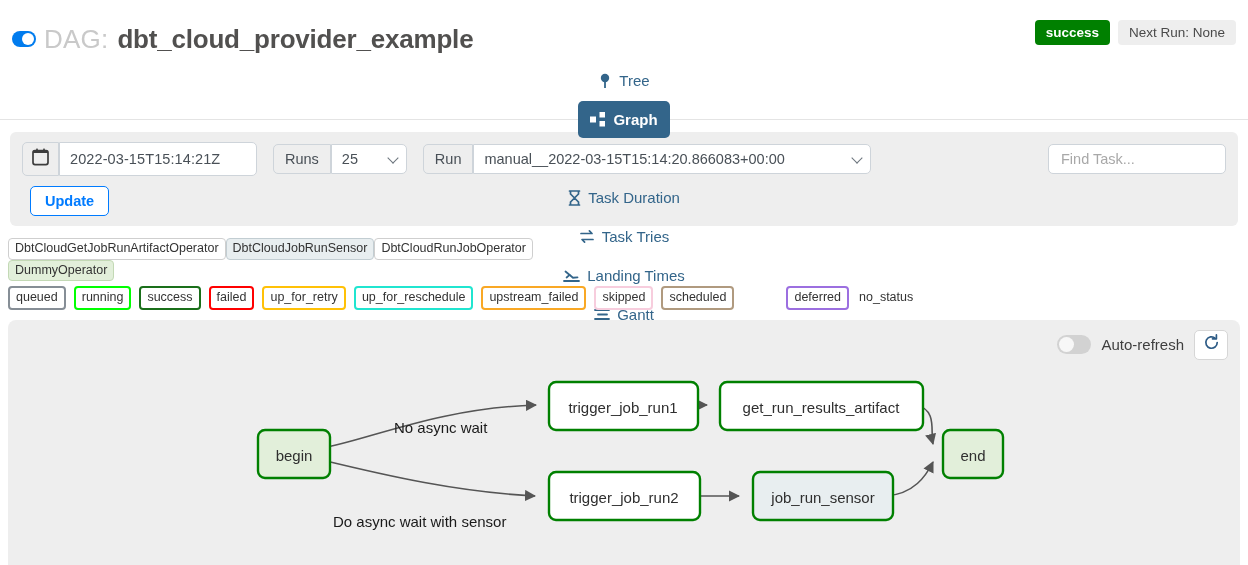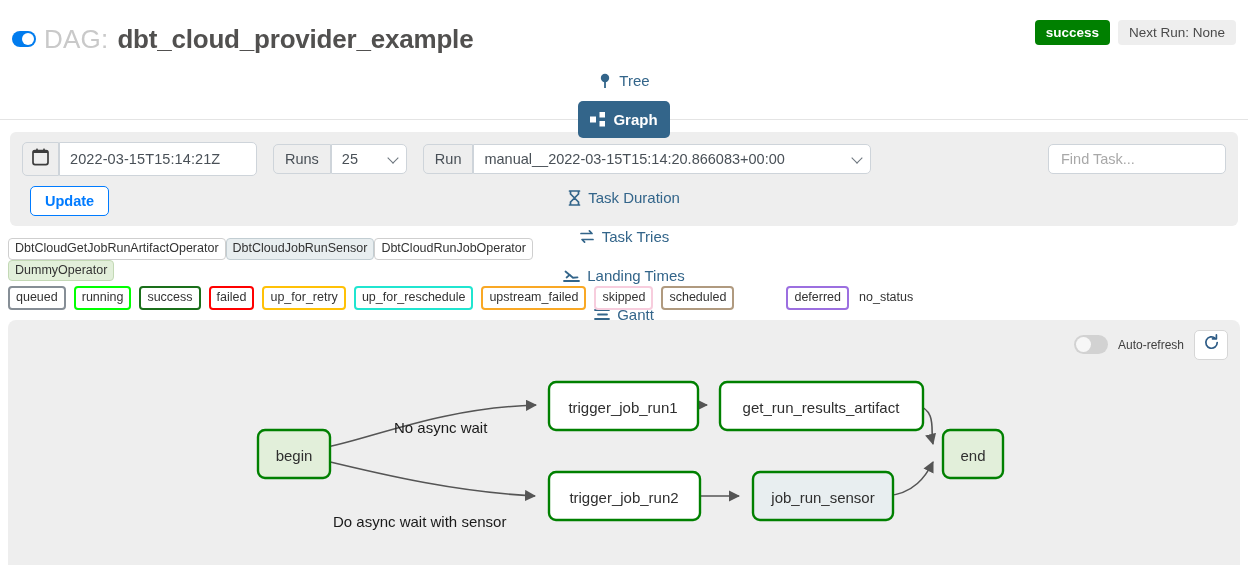--- a/index.html
+++ b/index.html
@@ -147,21 +147,21 @@
     display: flex; align-items: center; gap: 10px;
   }
   .switch {
     width: 34px; height: 19px; border-radius: 10px; background: #d2d2d2;
     position: relative; cursor: pointer;
   }
   .switch::after {
     content: ""; position: absolute; top: 2px; left: 2px;
     width: 15px; height: 15px; border-radius: 50%; background: #f7f7f7;
   }
-  .ar-label { font-size: 12px; color: #3f3f3f; }
+  .ar-label { font-size: 15px; color: #3f3f3f; }
   .refresh-btn {
     width: 34px; height: 30px; border: 1px solid #d6d6d6; border-radius: 5px;
     background: #ffffff; display: flex; align-items: center; justify-content: center;
     cursor: pointer;
   }
   .graph-svg { position: absolute; inset: 0; }
 
   .node-rect { stroke: #008000; stroke-width: 2.4px; }
   .node-text {
     font-family: "Liberation Sans", sans-serif; font-size: 15px; fill: #2f2f2f;

